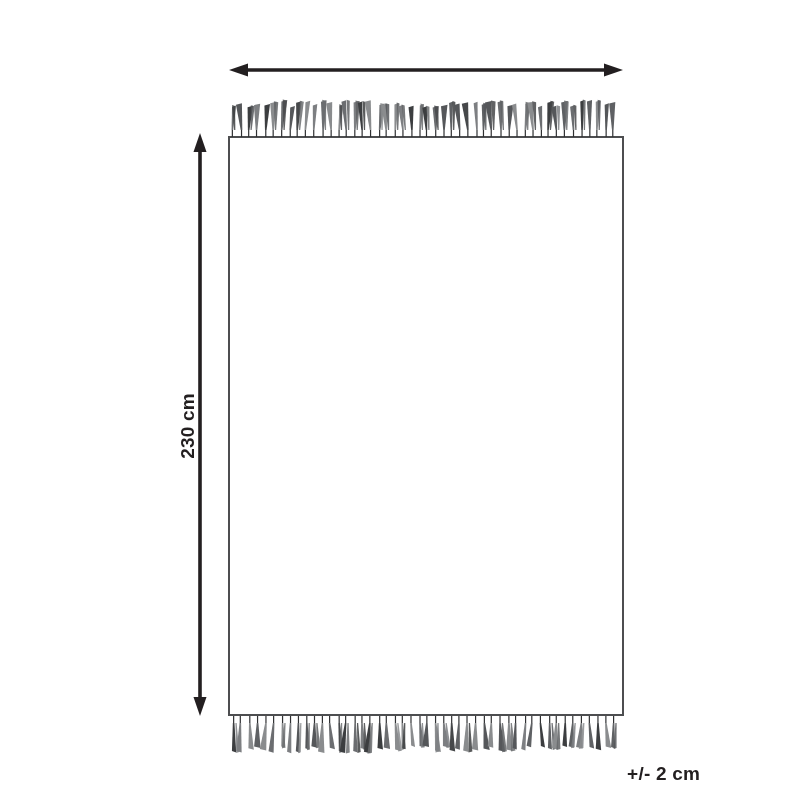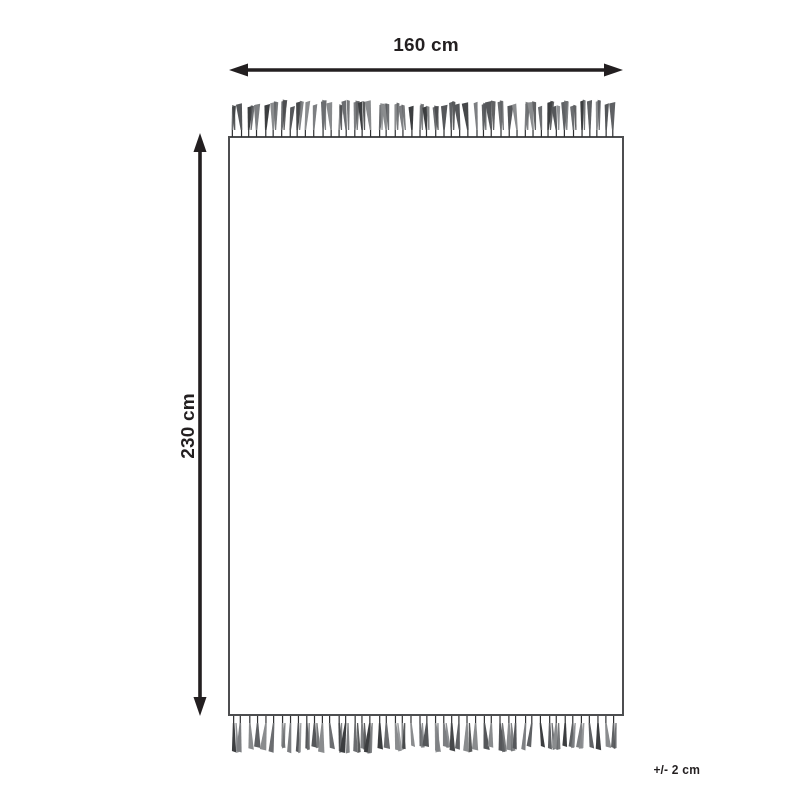--- a/index.html
+++ b/index.html
@@ -41,21 +41,21 @@
     height: 22px;
     text-align: center;
     transform: rotate(-90deg);
     transform-origin: center center;
   }
   .dim-label.tolerance {
     left: 598px;
     top: 763px;
     width: 102px;
     text-align: right;
-    font-size: 12px;
+    font-size: 19px;
   }
 </style>
 </head>
 <body>
 
 <div class="canvas">
 
   <svg class="diagram-svg" width="800" height="800" viewBox="0 0 800 800">
 
     <g>
@@ -315,18 +315,17 @@
         <line x1="597.9582561697462" y1="716" x2="597.9582561697462" y2="723" stroke="#2f3032" stroke-width="1.2"></line>
         <polygon points="595.732402864622,748.6343056982623 601.173251218835,750.1343056982623 598.7582561697461,723 597.1582561697462,723" fill="#3c3e40"></polygon>
         <line x1="605.8780132725819" y1="716" x2="605.8780132725819" y2="723" stroke="#2f3032" stroke-width="1.2"></line>
         <polygon points="605.6936749619416,746.5907565159214 611.2195802388247,748.0907565159214 606.6780132725819,723 605.078013272582,723" fill="#8a8c8e"></polygon>
         <line x1="613.6052502220293" y1="716" x2="613.6052502220293" y2="723" stroke="#2f3032" stroke-width="1.2"></line>
         <polygon points="611.0692512150869,746.9945846863375 615.1627848769583,748.4945846863375 614.4052502220293,723 612.8052502220294,723" fill="#5f6164"></polygon>
         <polygon points="613.7083008023005,748.9945846863375 616.5848379701021,747.9945846863375 616.6052502220293,723 615.4052502220293,723" fill="#55575a" opacity="0.85"></polygon>
       </g>
   </svg>
 
-  <div class="dim-label width">160 cm</div>
 
   <div class="dim-label height">230 cm</div>
 
   <div class="dim-label tolerance">+/- 2 cm</div>
 </div>
 
 </body></html>

